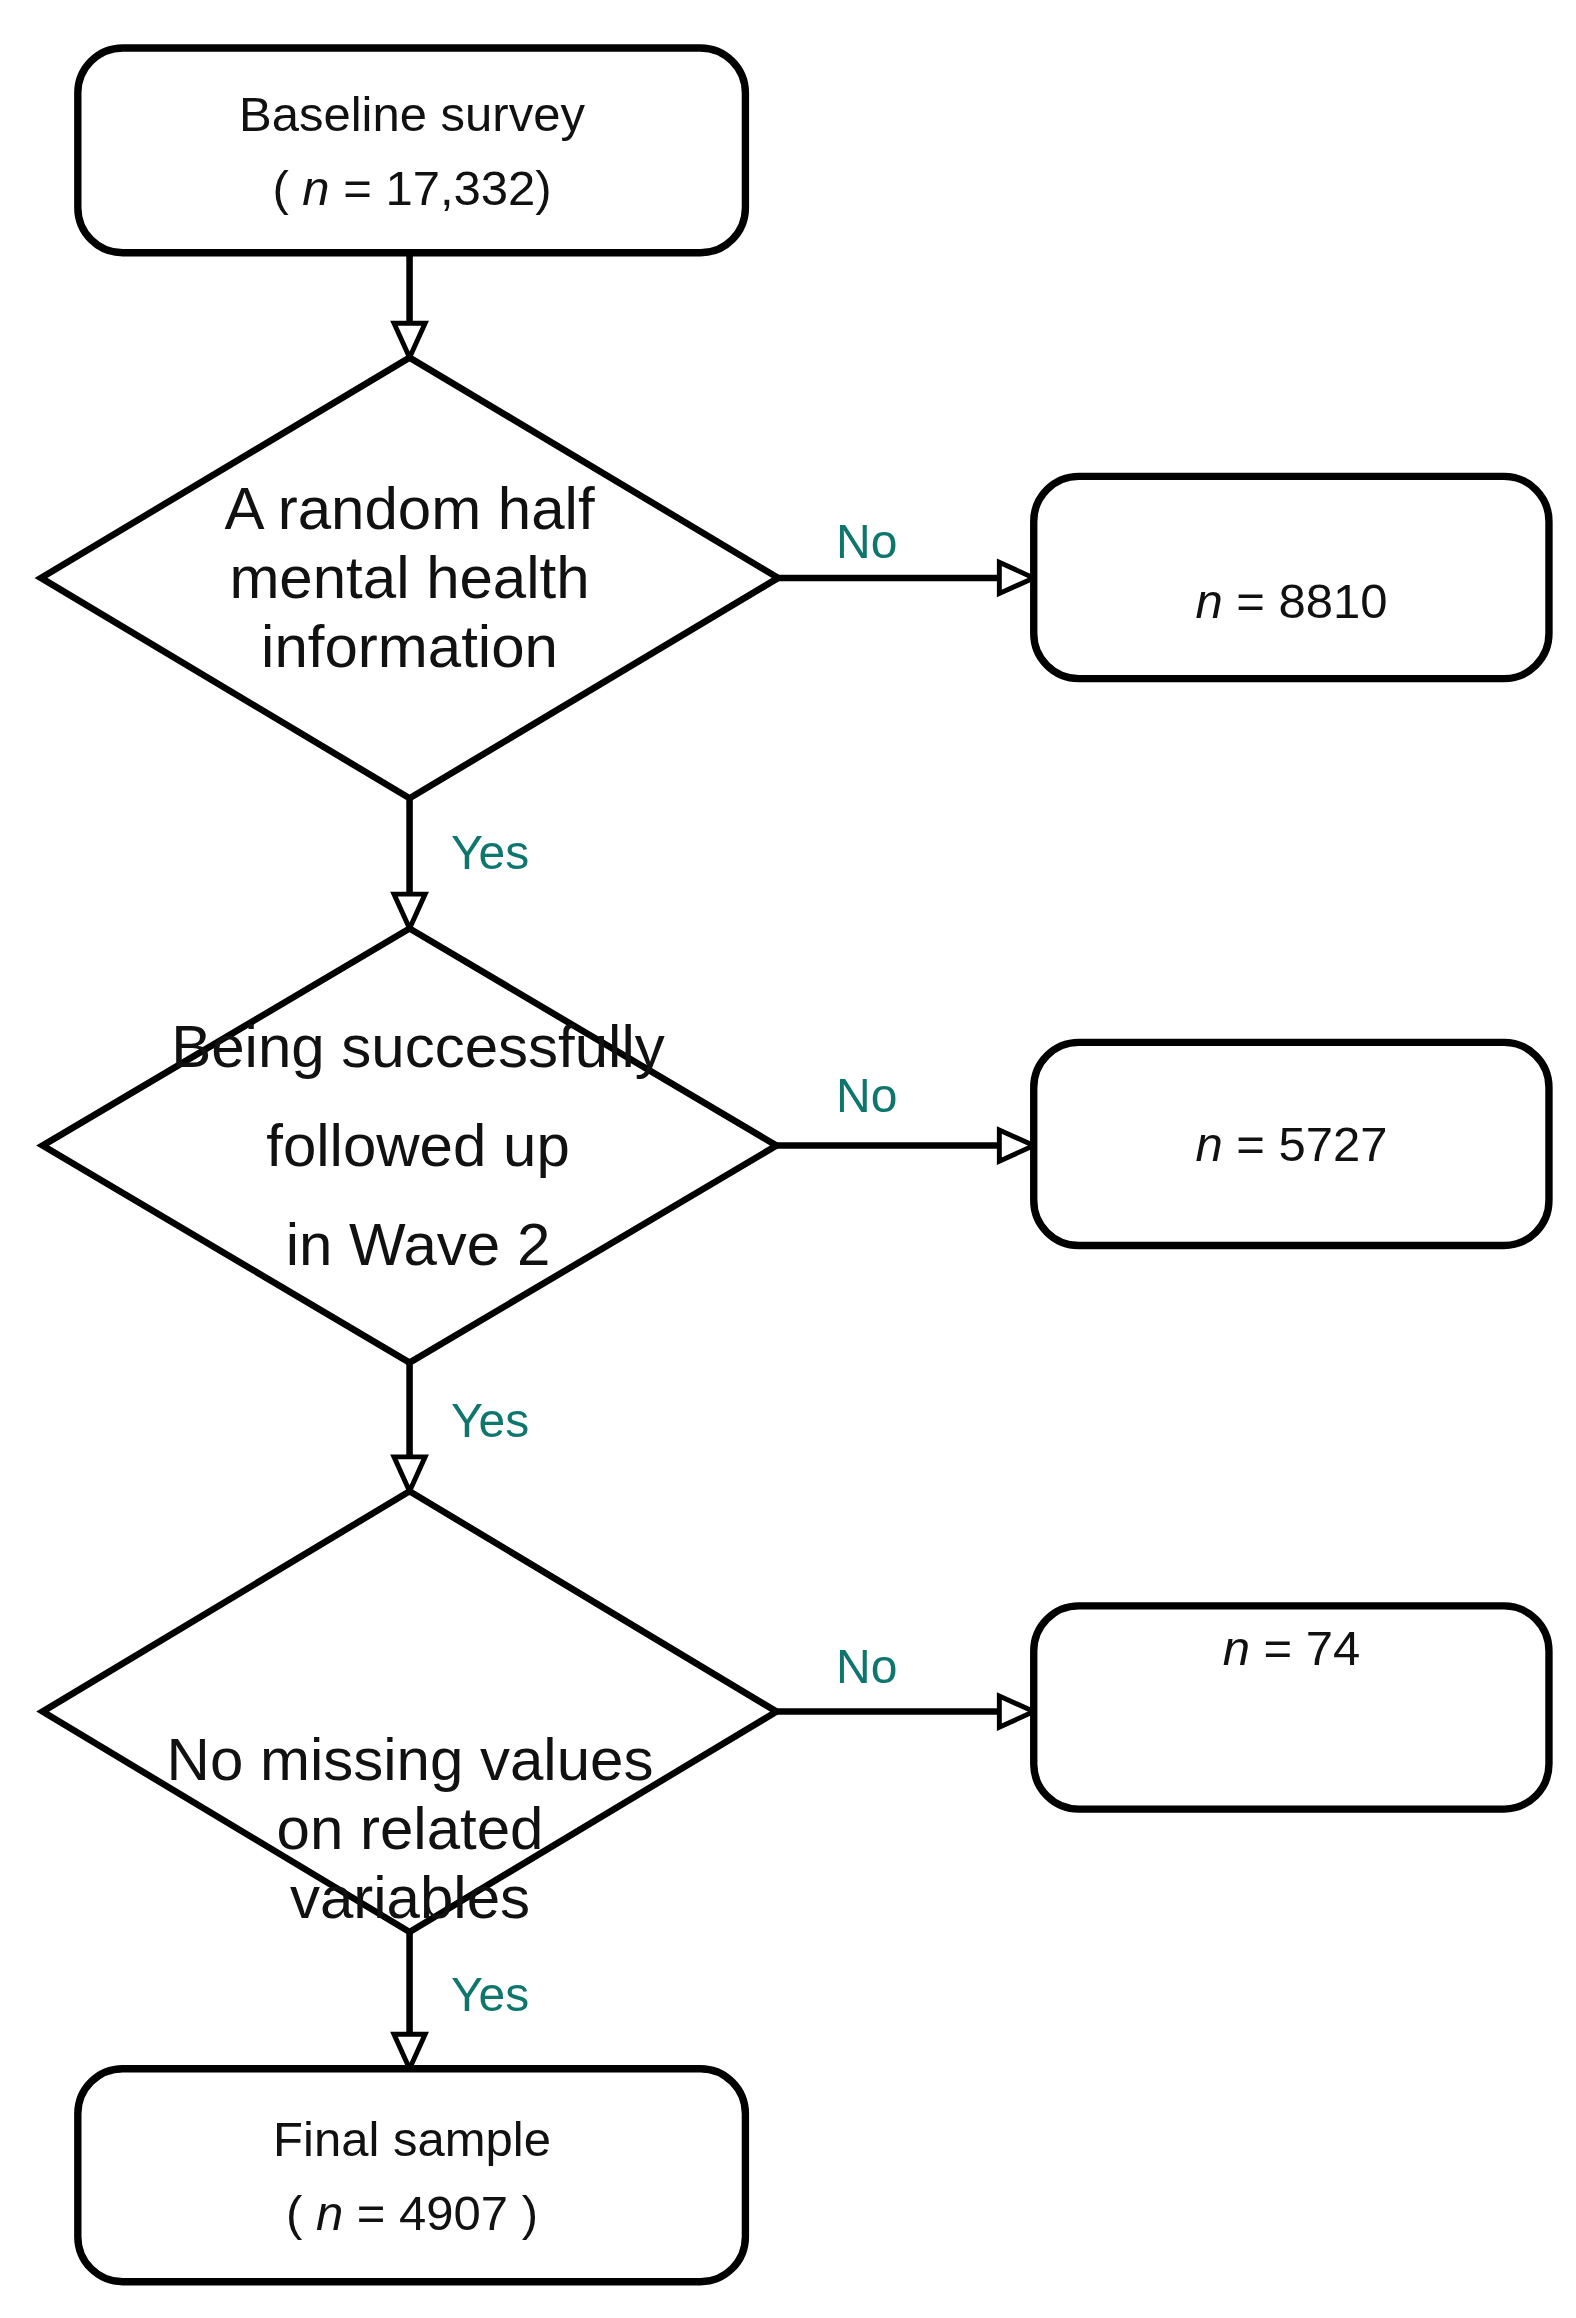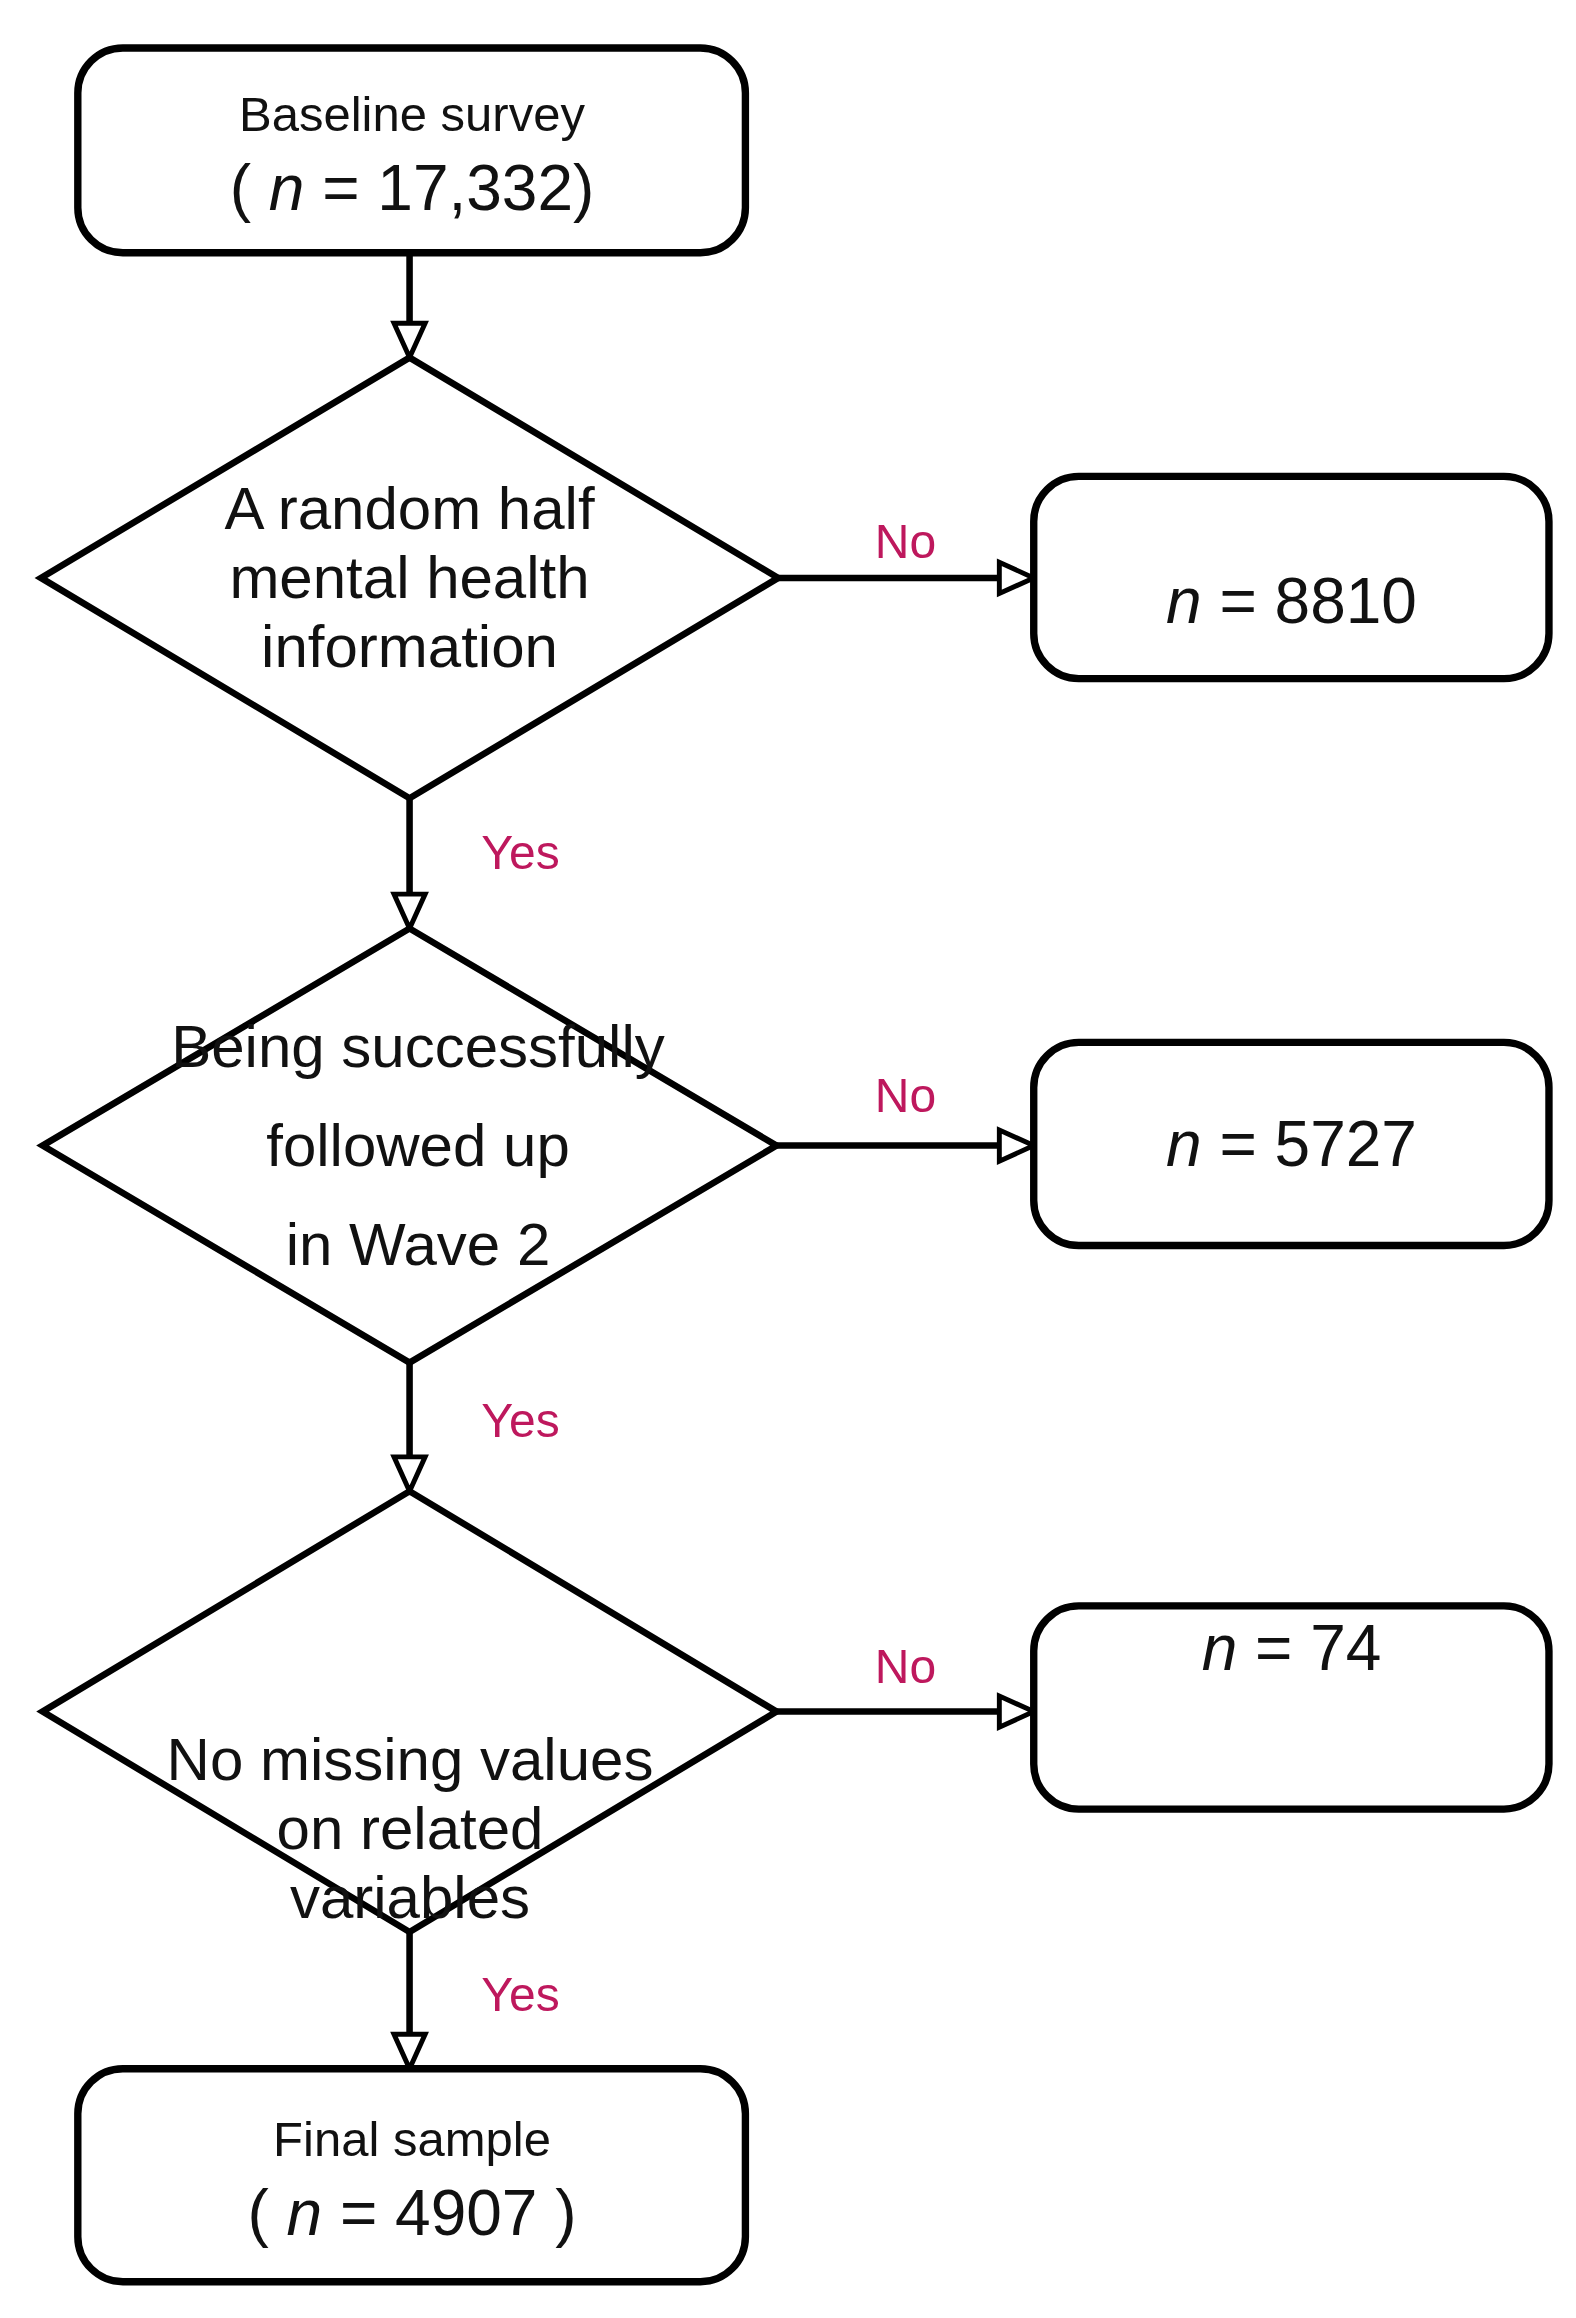--- a/index.html
+++ b/index.html
@@ -35,35 +35,35 @@
     font-size: 60px;
     line-height: 69px;
     white-space: pre;
   }
   .box-line {
     font-size: 49px;
     line-height: 74px;
     white-space: pre;
   }
   .count-line {
-    font-size: 64px;
+    font-size: 49px;
     line-height: 74px;
     white-space: pre;
   }
   .count-line .nvar, .nvar {
     font-style: italic;
     white-space: pre;
   }
   .branch-label {
     position: absolute;
     width: 139px;
     font-size: 48px;
     line-height: 54px;
-    text-align: center;
-    color: #be185d;
+    text-align: left;
+    color: #0f766e;
   }
   svg .shape {
     fill: #ffffff;
     stroke: #000000;
   }
   svg .edge {
     stroke: #000000;
     stroke-width: 8;
     fill: none;
   }

